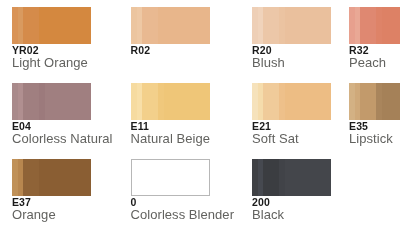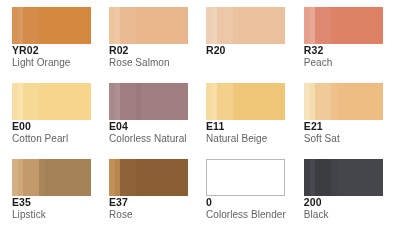--- a/index.html
+++ b/index.html
@@ -51,21 +51,21 @@
   .swatch-code {
     font-size: 10.5px;
     font-weight: bold;
     color: #1a1a1a;
     letter-spacing: 0.1px;
     line-height: 12px;
     white-space: nowrap;
   }
 
   .swatch-name {
-    font-size: 10px;
+    font-size: 13px;
     font-weight: normal;
     color: #62625f;
     letter-spacing: 0.05px;
     margin-top: 1px;
     line-height: 12px;
     white-space: nowrap;
   }
 </style>
 </head>
 <body>
@@ -74,39 +74,34 @@
 
   <div class="swatch-cell">
     <div class="swatch-chip" style="background: linear-gradient(to right, rgb(217, 147, 86) 0%, rgb(217, 147, 86) 8%, rgb(217, 154, 95) 8%, rgb(217, 154, 95) 14%, rgb(213, 139, 74) 14%, rgb(213, 139, 74) 34%, rgb(212, 136, 63) 34%, rgb(212, 136, 63) 42%, rgb(212, 136, 63) 42%, rgb(212, 136, 63) 100%);"></div>
     <div class="swatch-code">YR02</div>
     <div class="swatch-name">Light Orange</div>
   </div>
 
   <div class="swatch-cell">
     <div class="swatch-chip" style="background: linear-gradient(to right, rgb(236, 197, 159) 0%, rgb(236, 197, 159) 8%, rgb(238, 200, 164) 8%, rgb(238, 200, 164) 14%, rgb(233, 185, 145) 14%, rgb(233, 185, 145) 34%, rgb(232, 182, 139) 34%, rgb(232, 182, 139) 42%, rgb(232, 182, 139) 42%, rgb(232, 182, 139) 100%);"></div>
     <div class="swatch-code">R02</div>
-    <div class="swatch-name">Rose Salmon</div>
   </div>
 
   <div class="swatch-cell">
     <div class="swatch-chip" style="background: linear-gradient(to right, rgb(238, 207, 182) 0%, rgb(238, 207, 182) 8%, rgb(240, 211, 187) 8%, rgb(240, 211, 187) 14%, rgb(236, 199, 168) 14%, rgb(236, 199, 168) 34%, rgb(235, 195, 161) 34%, rgb(235, 195, 161) 42%, rgb(234, 192, 157) 42%, rgb(234, 192, 157) 100%);"></div>
     <div class="swatch-code">R20</div>
+    <div class="swatch-name">Blush</div>
   </div>
 
   <div class="swatch-cell">
     <div class="swatch-chip" style="background: linear-gradient(to right, rgb(231, 160, 142) 0%, rgb(231, 160, 142) 8%, rgb(233, 168, 149) 8%, rgb(233, 168, 149) 14%, rgb(223, 136, 113) 14%, rgb(223, 136, 113) 34%, rgb(222, 131, 104) 34%, rgb(222, 131, 104) 42%, rgb(221, 129, 101) 42%, rgb(221, 129, 101) 100%);"></div>
     <div class="swatch-code">R32</div>
     <div class="swatch-name">Peach</div>
   </div>
 
-  <div class="swatch-cell">
-    <div class="swatch-chip" style="background: linear-gradient(to right, rgb(247, 222, 163) 0%, rgb(247, 222, 163) 8%, rgb(249, 226, 171) 8%, rgb(249, 226, 171) 14%, rgb(246, 217, 148) 14%, rgb(246, 217, 148) 34%, rgb(245, 214, 140) 34%, rgb(245, 214, 140) 42%, rgb(245, 214, 140) 42%, rgb(245, 214, 140) 100%);"></div>
-    <div class="swatch-code">E00</div>
-    <div class="swatch-name">Cotton Pearl</div>
-  </div>
 
   <div class="swatch-cell">
     <div class="swatch-chip" style="background: linear-gradient(to right, rgb(169, 138, 139) 0%, rgb(169, 138, 139) 8%, rgb(176, 143, 144) 8%, rgb(176, 143, 144) 14%, rgb(160, 127, 128) 14%, rgb(160, 127, 128) 34%, rgb(156, 122, 124) 34%, rgb(156, 122, 124) 42%, rgb(160, 127, 128) 42%, rgb(160, 127, 128) 100%);"></div>
     <div class="swatch-code">E04</div>
     <div class="swatch-name">Colorless Natural</div>
   </div>
 
   <div class="swatch-cell">
     <div class="swatch-chip" style="background: linear-gradient(to right, rgb(246, 219, 160) 0%, rgb(246, 219, 160) 8%, rgb(248, 223, 168) 8%, rgb(248, 223, 168) 14%, rgb(243, 208, 139) 14%, rgb(243, 208, 139) 34%, rgb(240, 200, 124) 34%, rgb(240, 200, 124) 42%, rgb(239, 198, 120) 42%, rgb(239, 198, 120) 100%);"></div>
     <div class="swatch-code">E11</div>
@@ -121,21 +116,21 @@
 
   <div class="swatch-cell">
     <div class="swatch-chip" style="background: linear-gradient(to right, rgb(211, 177, 132) 0%, rgb(211, 177, 132) 8%, rgb(207, 169, 122) 8%, rgb(207, 169, 122) 14%, rgb(194, 154, 107) 14%, rgb(194, 154, 107) 34%, rgb(169, 133, 92) 34%, rgb(169, 133, 92) 42%, rgb(165, 129, 88) 42%, rgb(165, 129, 88) 100%);"></div>
     <div class="swatch-code">E35</div>
     <div class="swatch-name">Lipstick</div>
   </div>
 
   <div class="swatch-cell">
     <div class="swatch-chip" style="background: linear-gradient(to right, rgb(192, 145, 88) 0%, rgb(192, 145, 88) 8%, rgb(184, 135, 79) 8%, rgb(184, 135, 79) 14%, rgb(143, 99, 55) 14%, rgb(143, 99, 55) 34%, rgb(138, 94, 51) 34%, rgb(138, 94, 51) 42%, rgb(138, 94, 51) 42%, rgb(138, 94, 51) 100%);"></div>
     <div class="swatch-code">E37</div>
-    <div class="swatch-name">Rose</div>
+    <div class="swatch-name">Orange</div>
   </div>
 
   <div class="swatch-cell">
     <div class="swatch-chip bordered" style="border-color: rgb(183, 183, 183); background: rgb(255, 255, 255);"></div>
     <div class="swatch-code">0</div>
     <div class="swatch-name">Colorless Blender</div>
   </div>
 
   <div class="swatch-cell">
     <div class="swatch-chip" style="background: linear-gradient(to right, rgb(63, 65, 69) 0%, rgb(63, 65, 69) 8%, rgb(70, 73, 80) 8%, rgb(70, 73, 80) 14%, rgb(59, 61, 65) 14%, rgb(59, 61, 65) 34%, rgb(65, 67, 72) 34%, rgb(65, 67, 72) 42%, rgb(68, 70, 75) 42%, rgb(68, 70, 75) 100%);"></div>

